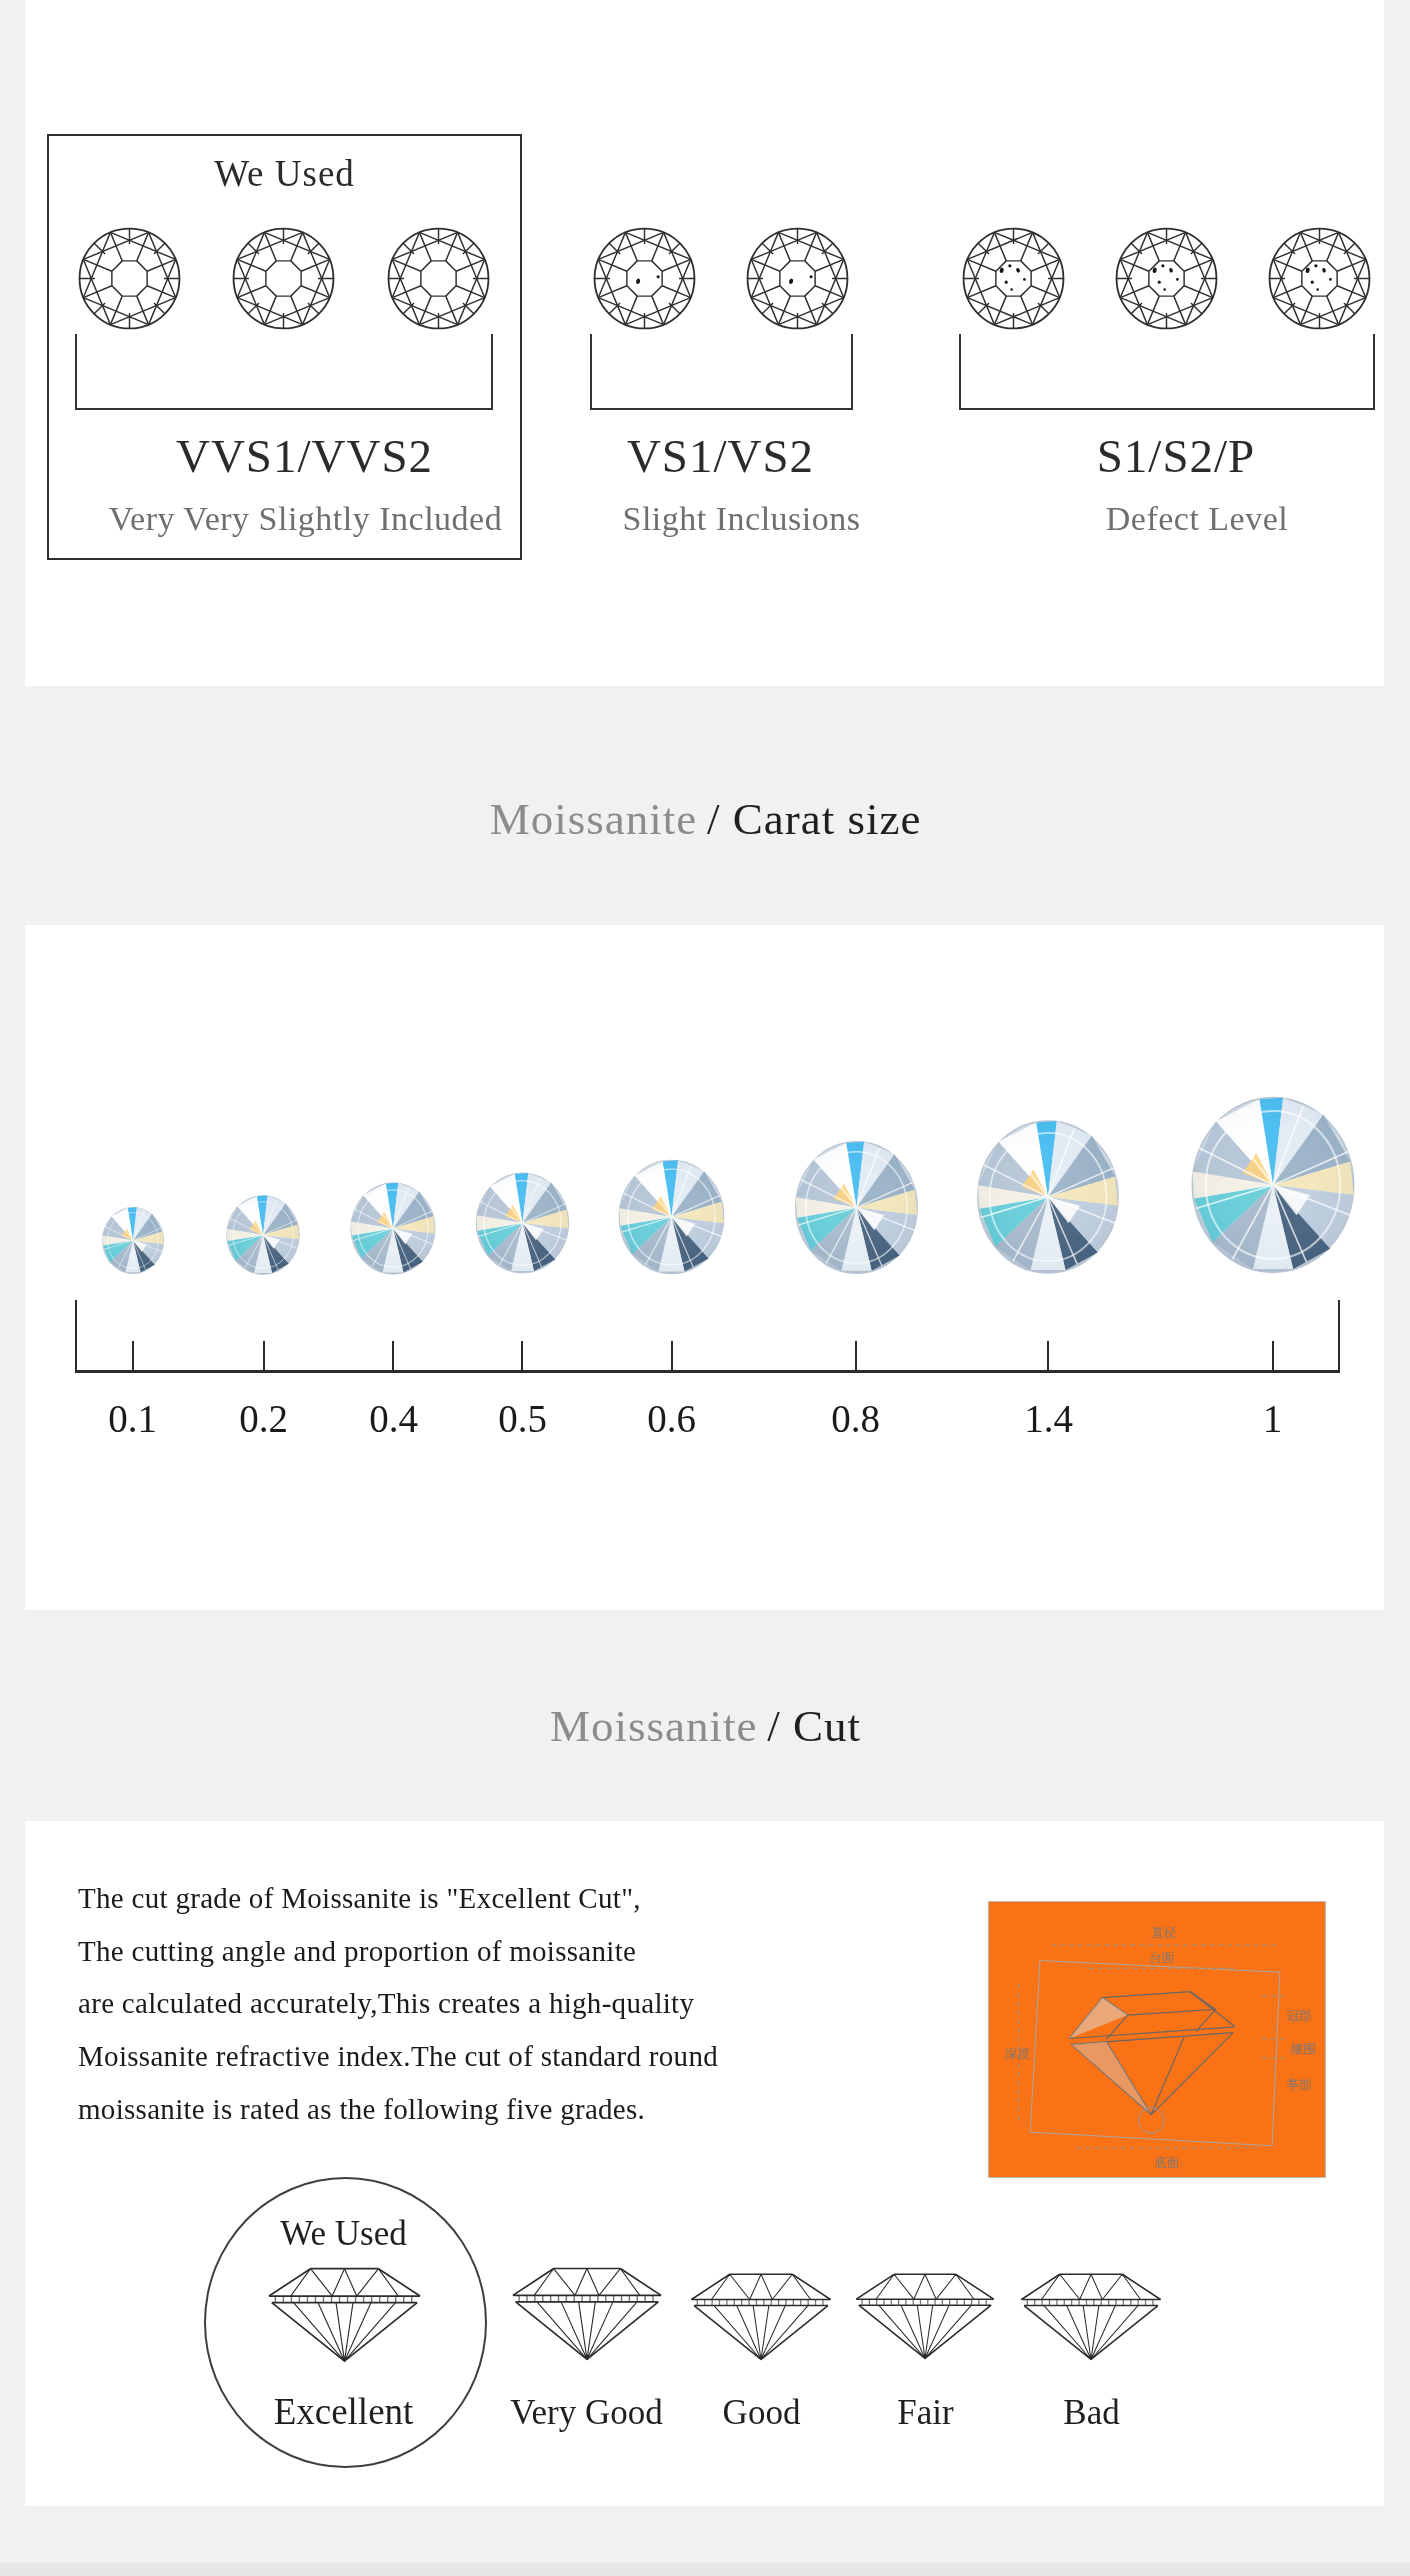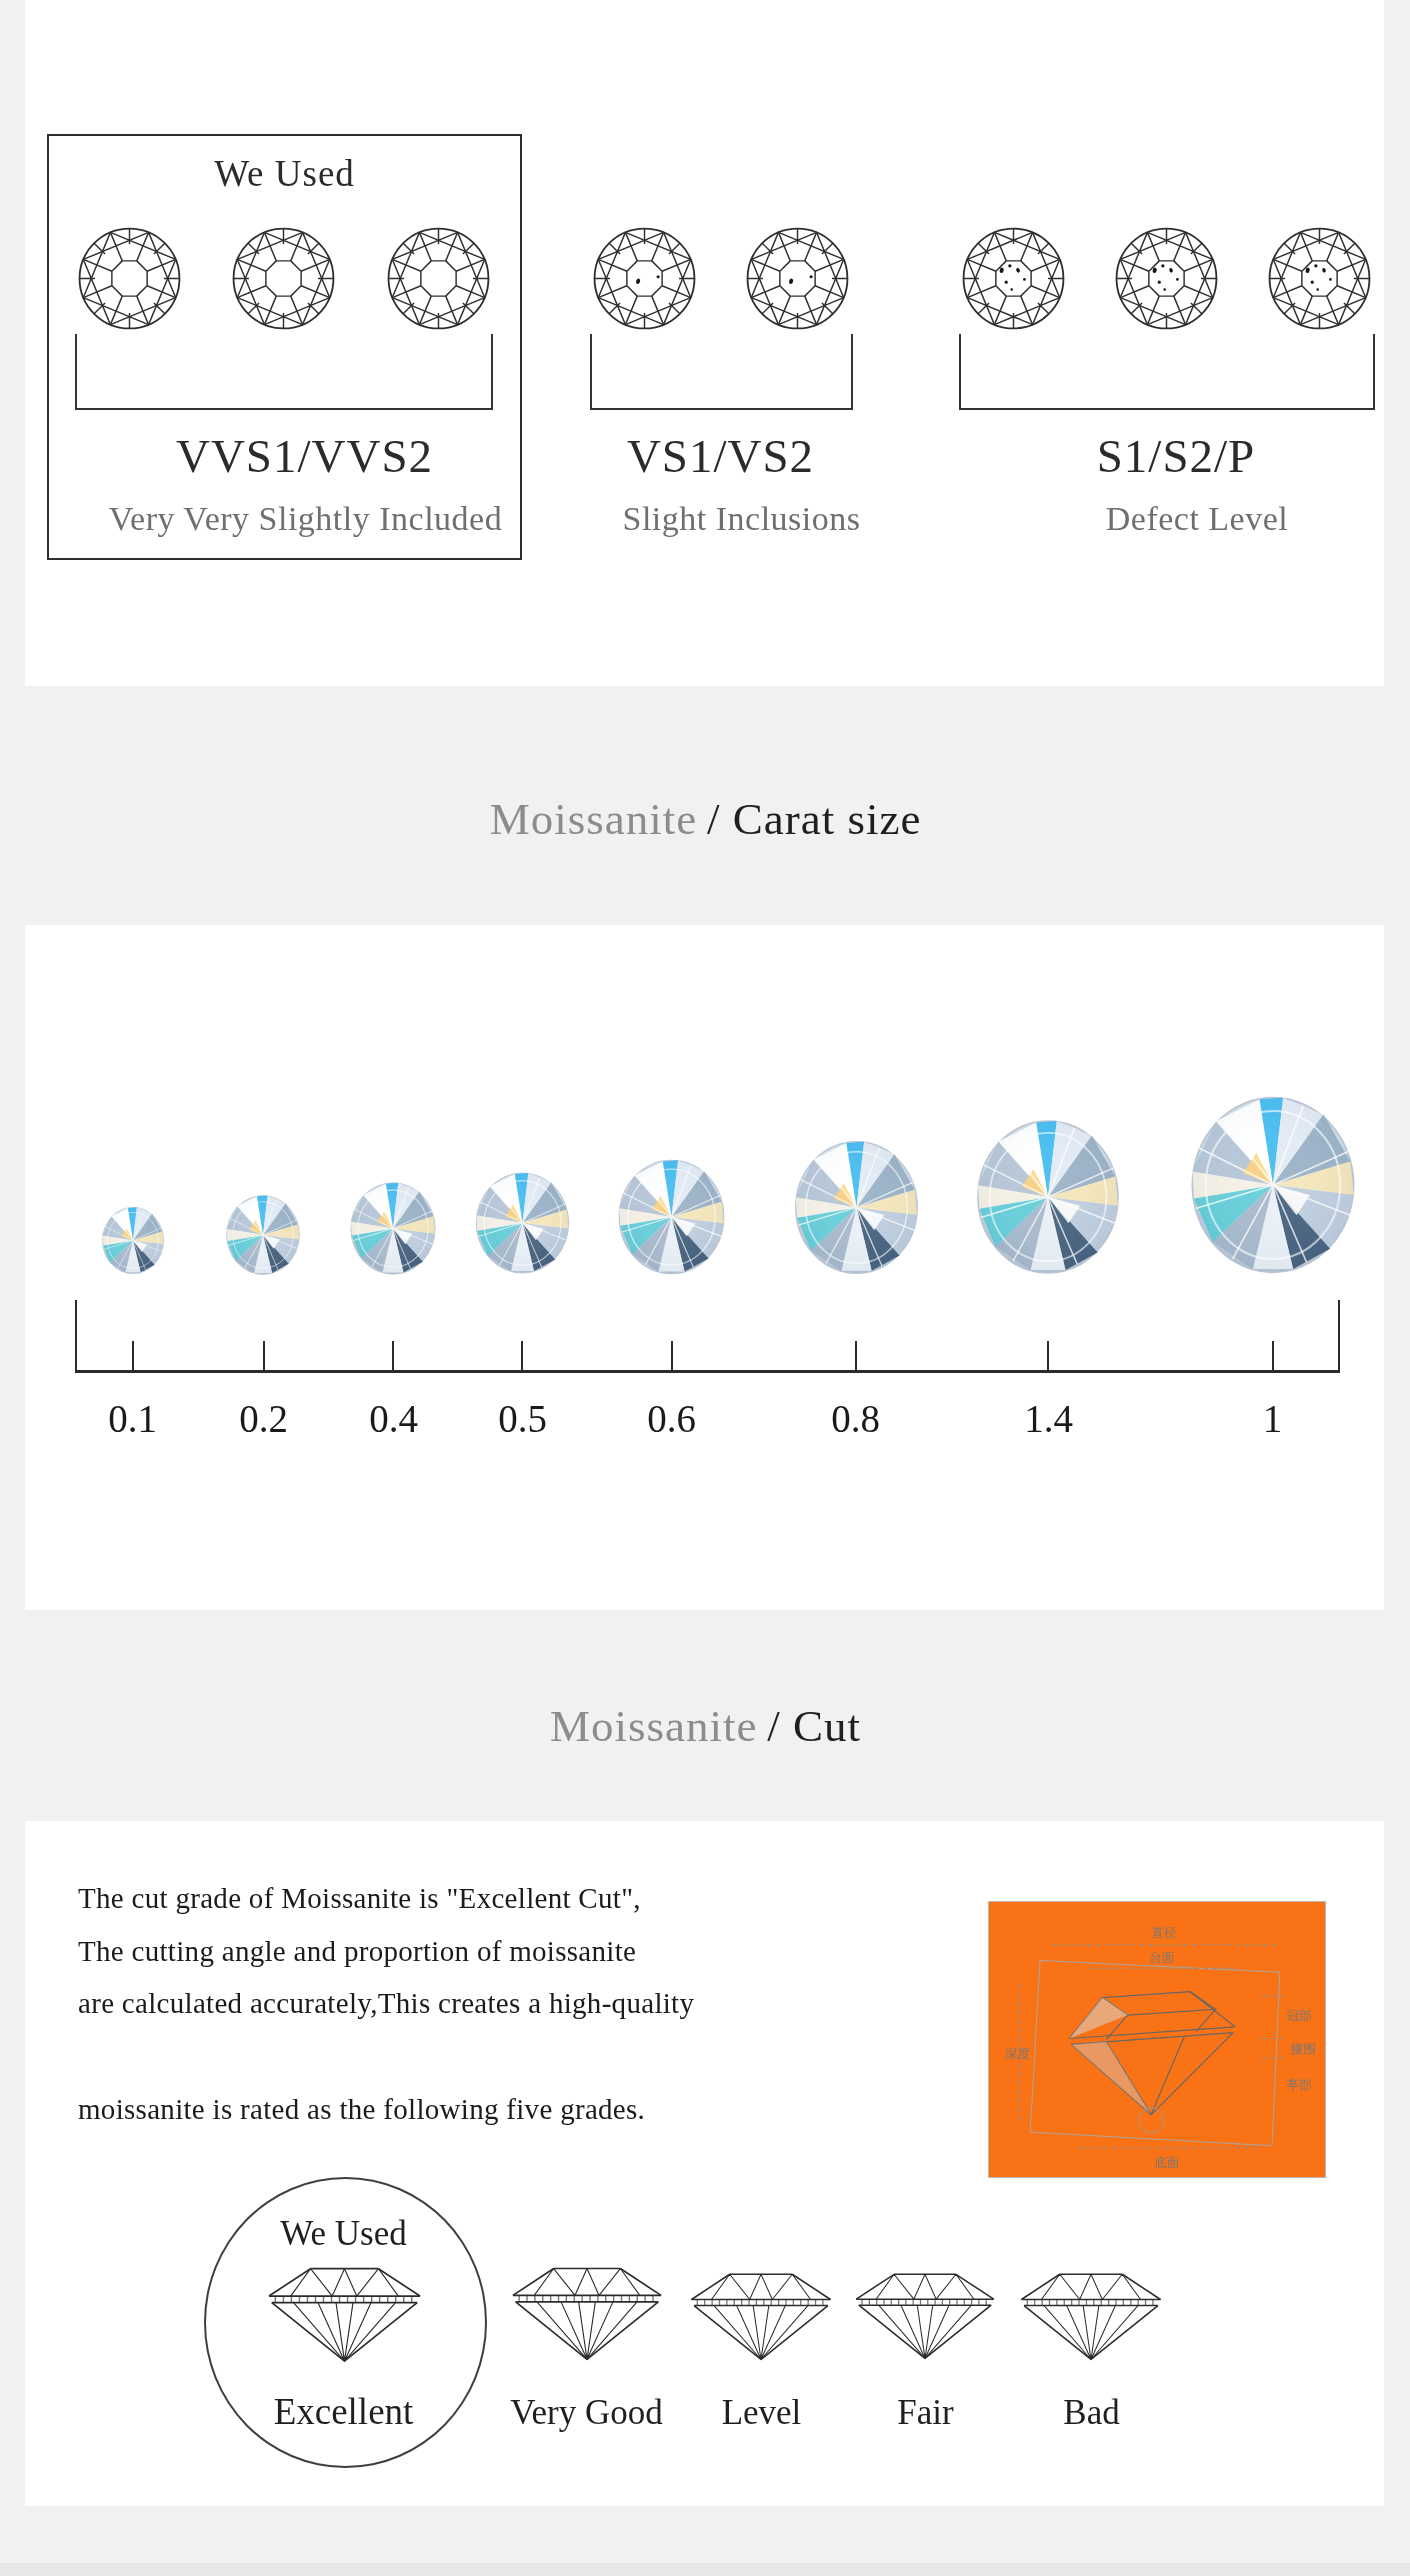--- a/index.html
+++ b/index.html
@@ -207,20 +207,21 @@
 
   <div class="abs heading" style="top:1700px;left:0;">
     <span class="muted">Moissanite</span><span class="rest">/ Cut</span>
   </div>
 
   <div class="card" style="top:1821px;height:685px;"></div>
 
   <div class="para-line" style="top:1882px;">The cut grade of Moissanite is "Excellent Cut",</div>
   <div class="para-line" style="top:1935px;">The cutting angle and proportion of moissanite</div>
   <div class="para-line" style="top:1987px;">are calculated accurately,This creates a high-quality</div>
+  <div class="para-line" style="top:2040px;">Moissanite refractive index.The cut of standard round</div>
   <div class="para-line" style="top:2093px;">moissanite is rated as the following five grades.</div>
 
   <div class="abs" style="left:988px;top:1901px;width:336px;height:275px;border:1px solid #b8b8b8;background:#f97316;">
     <svg width="336" height="275" viewBox="0 0 344 282">
       <g fill="none" stroke="#a8a8a8" stroke-width="1">
         <path d="M52,60 L298,72 L290,250 L42,236 Z"></path>
       </g>
       <g fill="none" stroke="#8a8a8a" stroke-width="1" stroke-dasharray="5 4">
         <path d="M64,44 L294,44"></path>
         <path d="M102,68 L252,68"></path>
@@ -266,19 +267,19 @@
     </svg>
   <svg class="abs" style="left:852px;top:2267px" width="146" height="97" viewBox="0 0 150 99">
       <use href="#gside"></use>
     </svg>
   <svg class="abs" style="left:1017px;top:2267px" width="148" height="98" viewBox="0 0 152 100">
       <use href="#gside"></use>
     </svg>
 
   <div class="cutlbl thin" style="left:246px;top:2390px;font-size:37px;">Excellent</div>
   <div class="cutlbl thin" style="left:489px;top:2393px;">Very Good</div>
-  <div class="cutlbl thin" style="left:664px;top:2393px;">Level</div>
+  <div class="cutlbl thin" style="left:664px;top:2393px;">Good</div>
   <div class="cutlbl thin" style="left:828px;top:2393px;">Fair</div>
   <div class="cutlbl thin" style="left:994px;top:2393px;">Bad</div>
 
   <div class="abs" style="left:0;top:2563px;width:1411px;height:12.7px;background:#e7e7e9;"></div>
 </div>
 
 
 </body></html>

